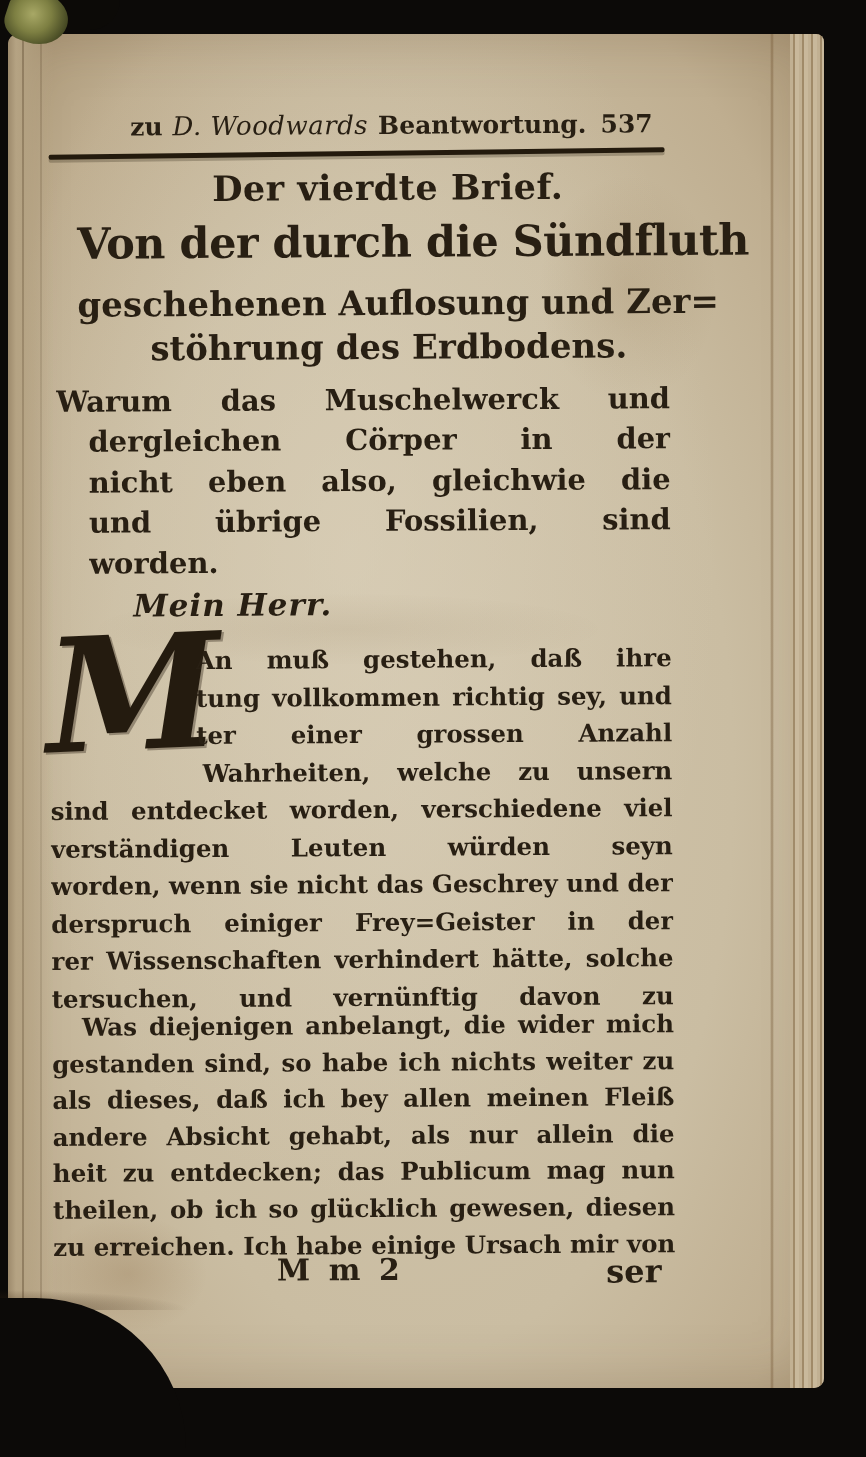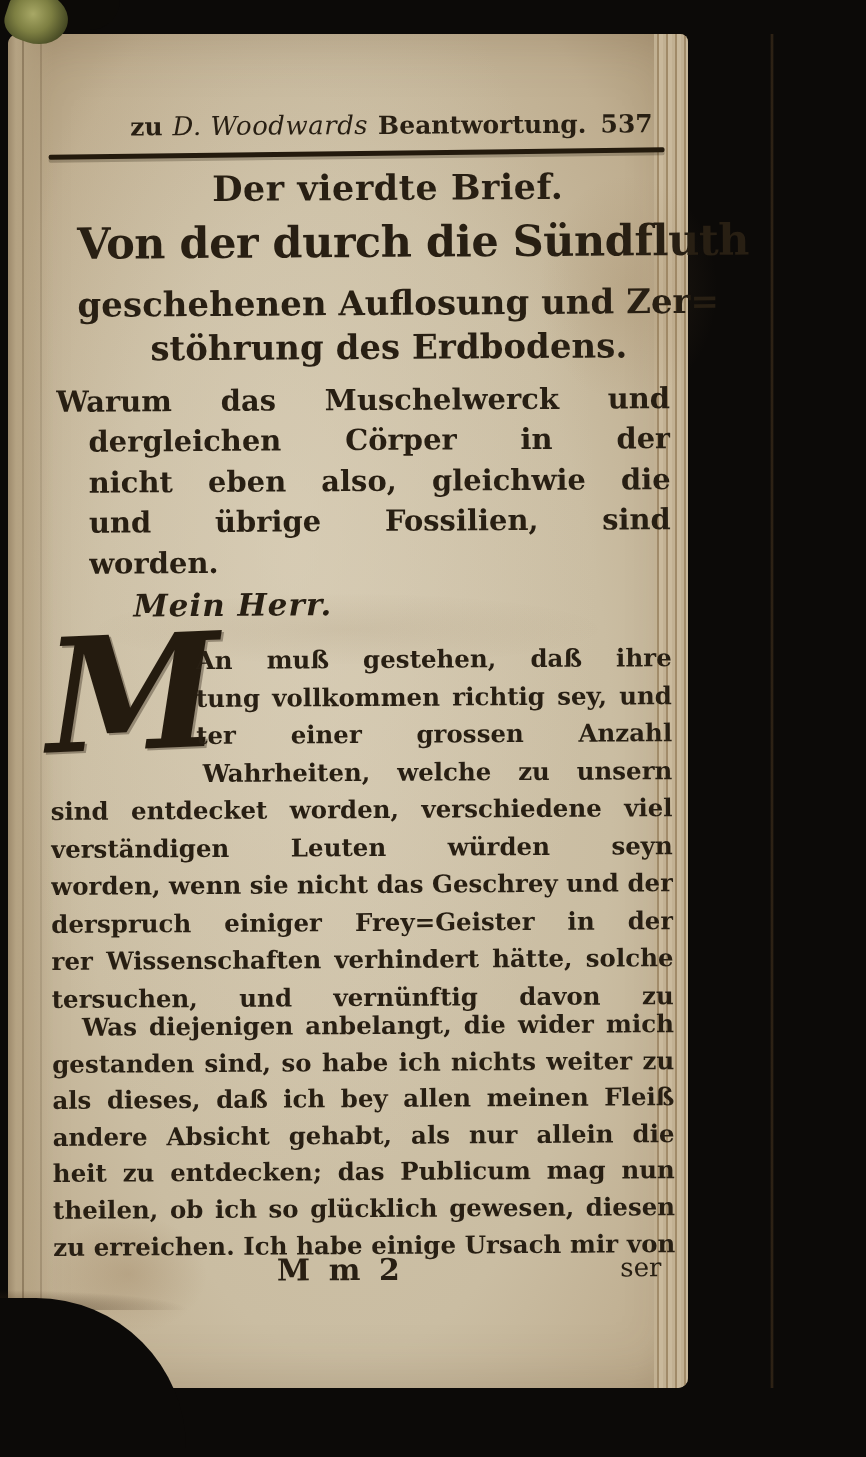--- a/index.html
+++ b/index.html
@@ -3,21 +3,21 @@
 <meta charset="utf-8">
 <style>
   html,body{margin:0;padding:0;}
   body{
     width:866px;height:1457px;position:relative;overflow:hidden;
     background:#0c0a08;
     font-family:"DejaVu Serif", serif;
   }
   
   .page{
-    position:absolute;left:8px;top:34px;width:680px;height:1354px;
+    position:absolute;left:8px;top:34px;width:816px;height:1354px;
     background:
       radial-gradient(ellipse at 42% 38%, rgba(222,212,190,.55) 0%, rgba(0,0,0,0) 55%),
       radial-gradient(ellipse at 50% 55%, #d0c4ab 0%, #cabda2 55%, #bfae90 82%, #ab9777 100%);
     border-radius:10px 8px 10px 22px;
     box-shadow:inset 0 0 60px rgba(90,65,35,.25);
   }
   
   .edge-stack{
     position:absolute;right:0;top:0;bottom:0;width:34px;
     background:
@@ -109,21 +109,21 @@
   .par1{top:607px;}
   .par1 .tline:nth-child(-n+3){margin-left:146px;}
   .par1 .tline:nth-child(4){margin-left:152px;}
   .par1 .tline:last-child{text-align-last:left;}
   .par2{top:974px;line-height:36.6px;}
   .par2 .tline{height:36.6px;}
   .par2 .tline:first-child{text-indent:30px;}
   
   .footer{top:1218px;height:44px;}
   .sig{position:absolute;left:0;width:100%;text-align:center;font-size:30px;font-weight:bold;margin-left:-24px;letter-spacing:4px;}
-  .catchword{position:absolute;right:14px;top:2px;font-size:26px;font-weight:normal;}
+  .catchword{position:absolute;right:14px;top:2px;font-size:32px;font-weight:bold;}
 </style>
 </head>
 <body>
 
 <div class="page">
   <div class="gutter"></div>
   <div class="gutter-crease" style="left:14px;"></div>
   <div class="gutter-crease" style="left:32px;opacity:.6;"></div>
   <div class="edge-stack"></div>
   <div class="fold-line" style="left:762px;"></div>

